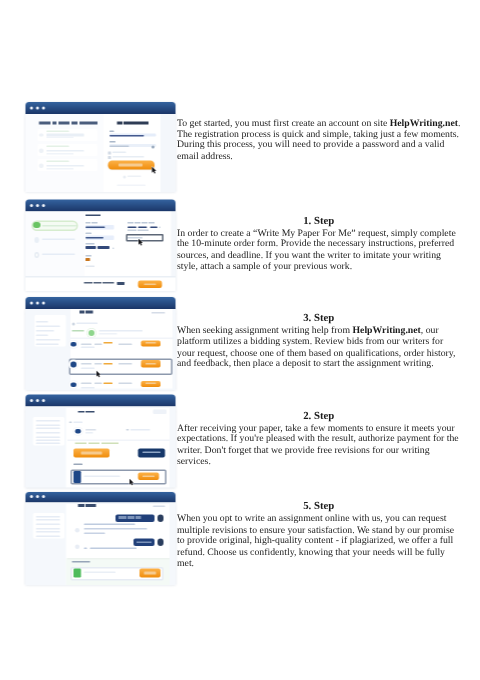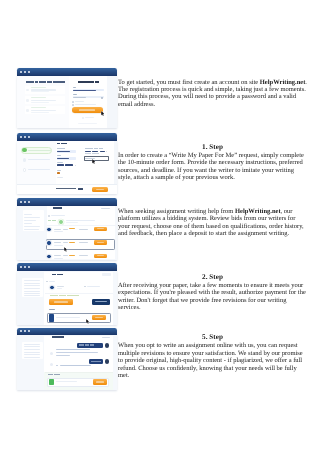--- a/index.html
+++ b/index.html
@@ -25,21 +25,21 @@
   .shot .chrome{box-shadow:0 0.6px 1.4px rgba(40,70,120,.18);}
 </style>
 </head>
 <body>
 
 <div class="page">
 
 
   <div class="txtblock" style="top:78.5px"><span>To get started, you must first create an account on site </span><b>HelpWriting.net</b><span>. The registration process is quick and simple, taking just a few moments. During this process, you will need to provide a password and a valid email address.</span></div>
   <div class="txtblock" style="top:142.8px"><span class="h">1. Step</span><span>In order to create a “Write My Paper For Me” request, simply complete the 10-minute order form. Provide the necessary instructions, preferred sources, and deadline. If you want the writer to imitate your writing style, attach a sample of your previous work.</span><b></b><span></span></div>
-  <div class="txtblock" style="top:207.8px"><span>When seeking assignment writing help from </span><b>HelpWriting.net</b><span>, our platform utilizes a bidding system. Review bids from our writers for your request, choose one of them based on qualifications, order history, and feedback, then place a deposit to start the assignment writing.</span></div>
+  <div class="txtblock" style="top:207.8px"><span class="h">3. Step</span><span>When seeking assignment writing help from </span><b>HelpWriting.net</b><span>, our platform utilizes a bidding system. Review bids from our writers for your request, choose one of them based on qualifications, order history, and feedback, then place a deposit to start the assignment writing.</span></div>
   <div class="txtblock" style="top:273.0px"><span class="h">2. Step</span><span>After receiving your paper, take a few moments to ensure it meets your expectations. If you're pleased with the result, authorize payment for the writer. Don't forget that we provide free revisions for our writing services.</span><b></b><span></span></div>
   <div class="txtblock" style="top:333.4px"><span class="h">5. Step</span><span>When you opt to write an assignment online with us, you can request multiple revisions to ensure your satisfaction. We stand by our promise to provide original, high-quality content - if plagiarized, we offer a full refund. Choose us confidently, knowing that your needs will be fully met.</span><b></b><span></span></div>
 
   <div class="shot" style="top:68.2px">
     <div class="chrome">
       <i class="dot"></i>
       <i class="dot"></i>
       <i class="dot"></i>
     </div>
     <div class="vp" style="height:52.7px">

